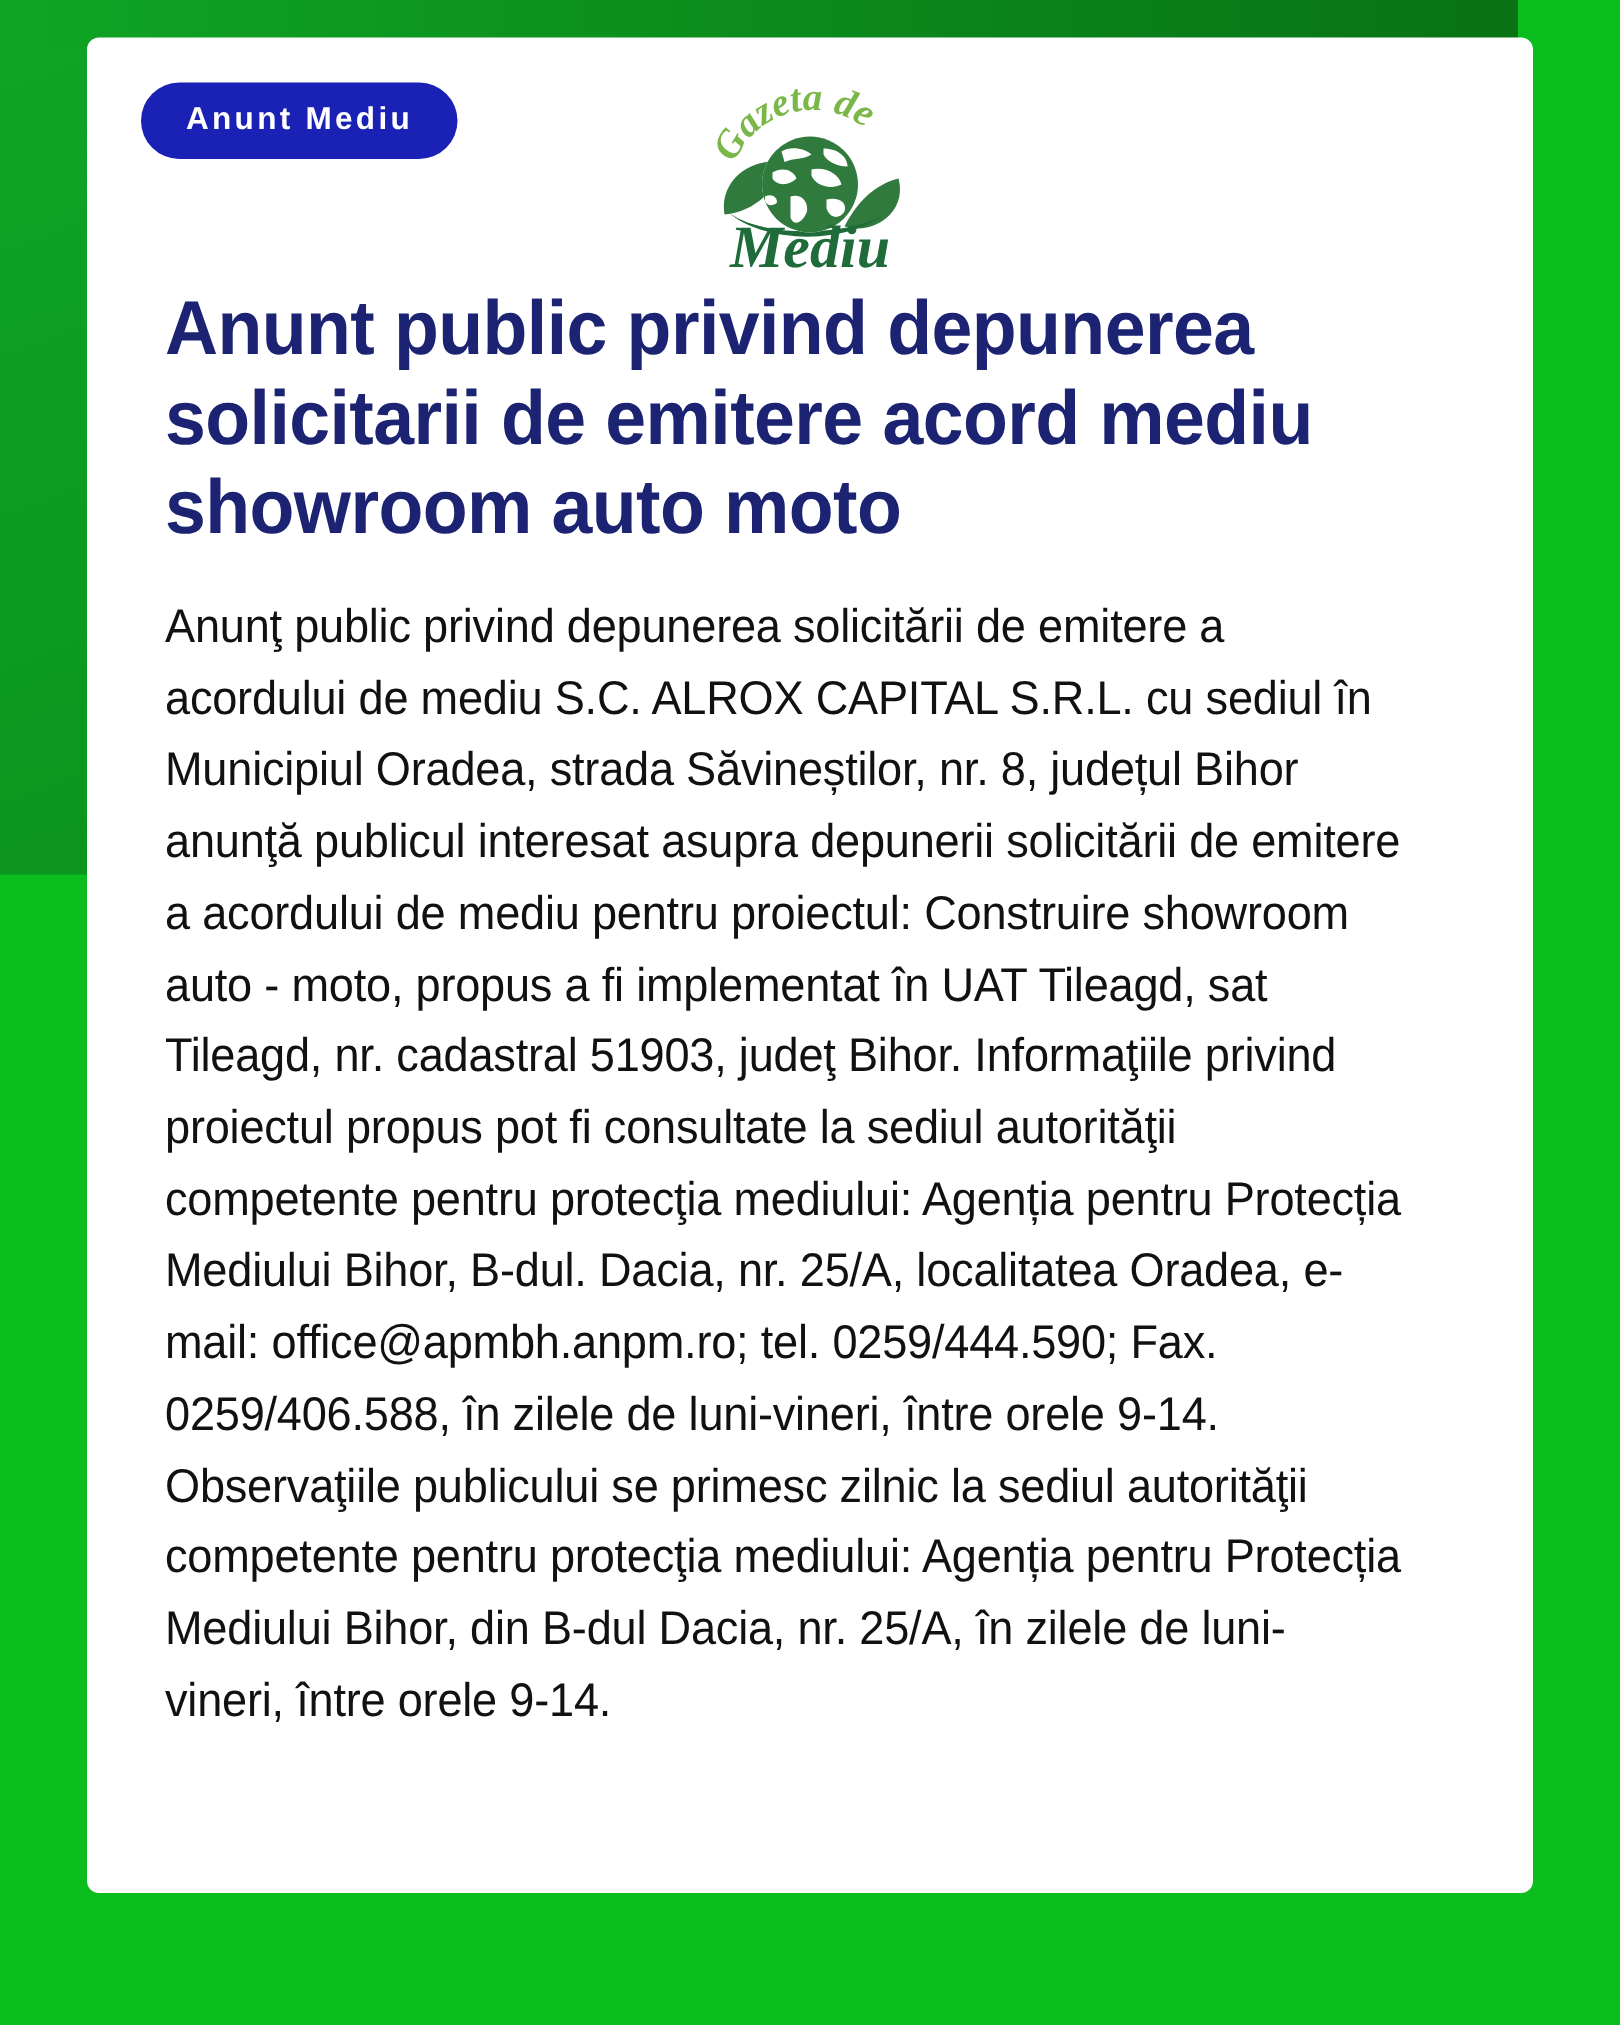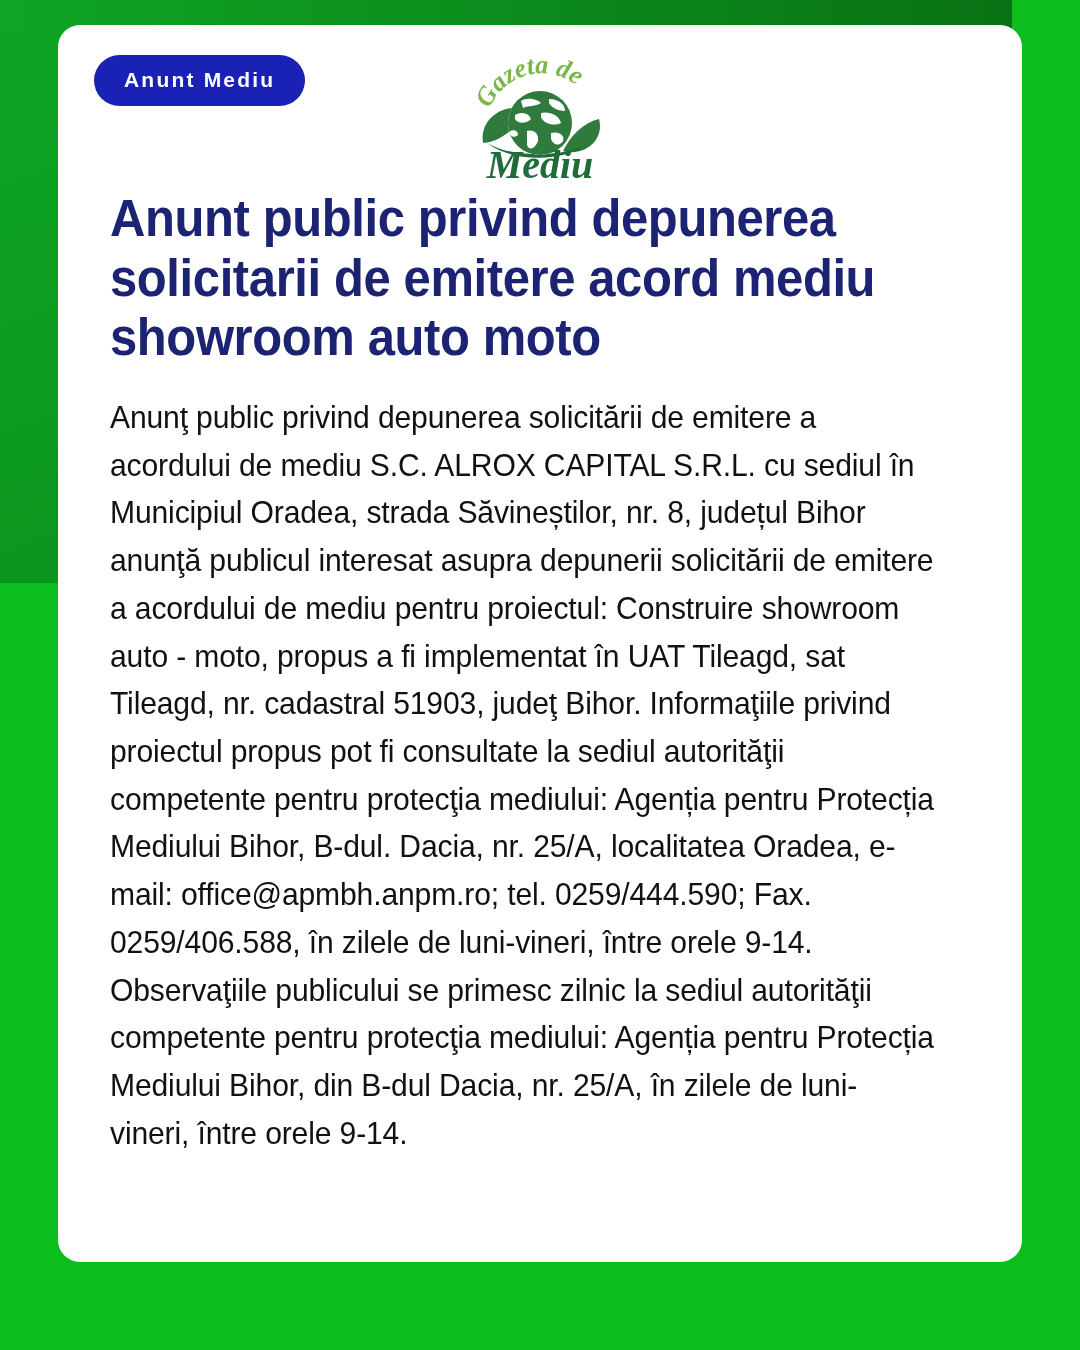--- a/index.html
+++ b/index.html
@@ -39,21 +39,21 @@
   }
 
   
   #card {
     position: absolute;
     left: 58px;
     top: 25px;
     width: 964px;
     height: 1237px;
     background: #ffffff;
-    border-radius: 22px;
+    border-radius: 8px;
     box-sizing: border-box;
     padding: 0;
     overflow: hidden;
   }
 
   
   .header-row {
     position: relative;
     height: 150px;
   }

